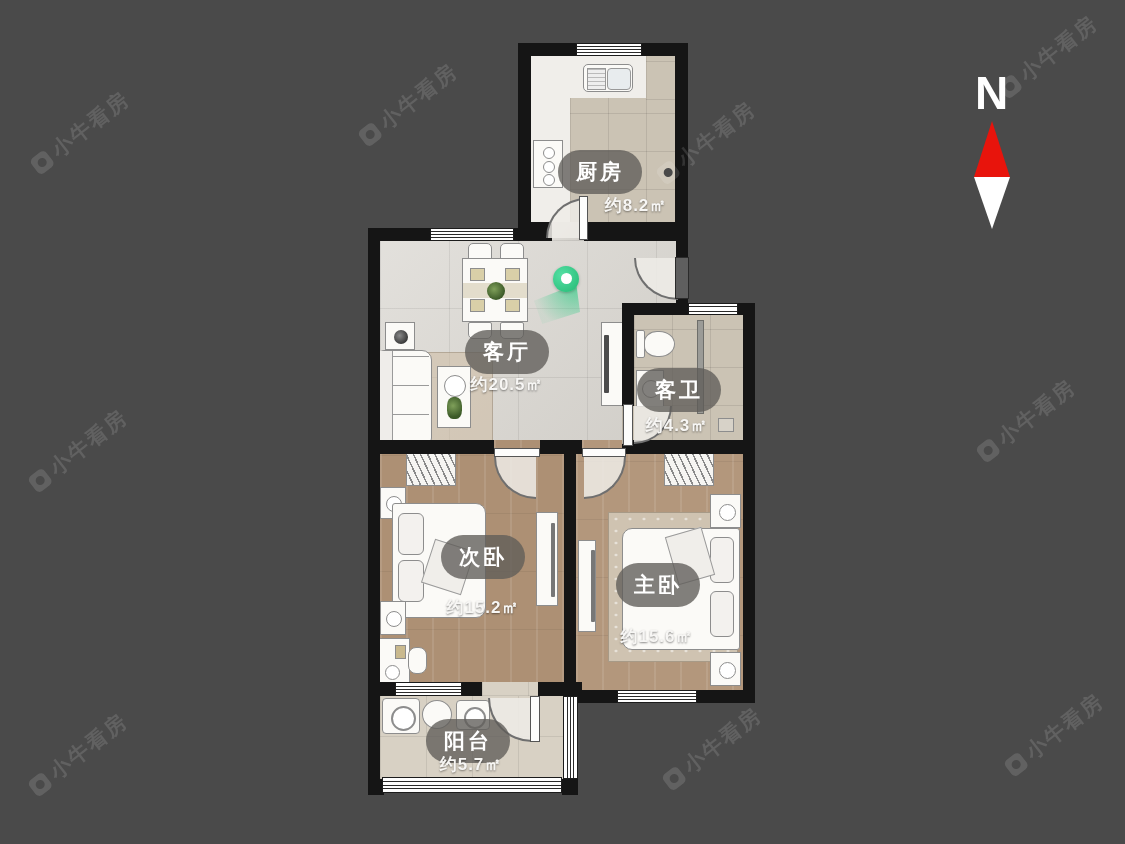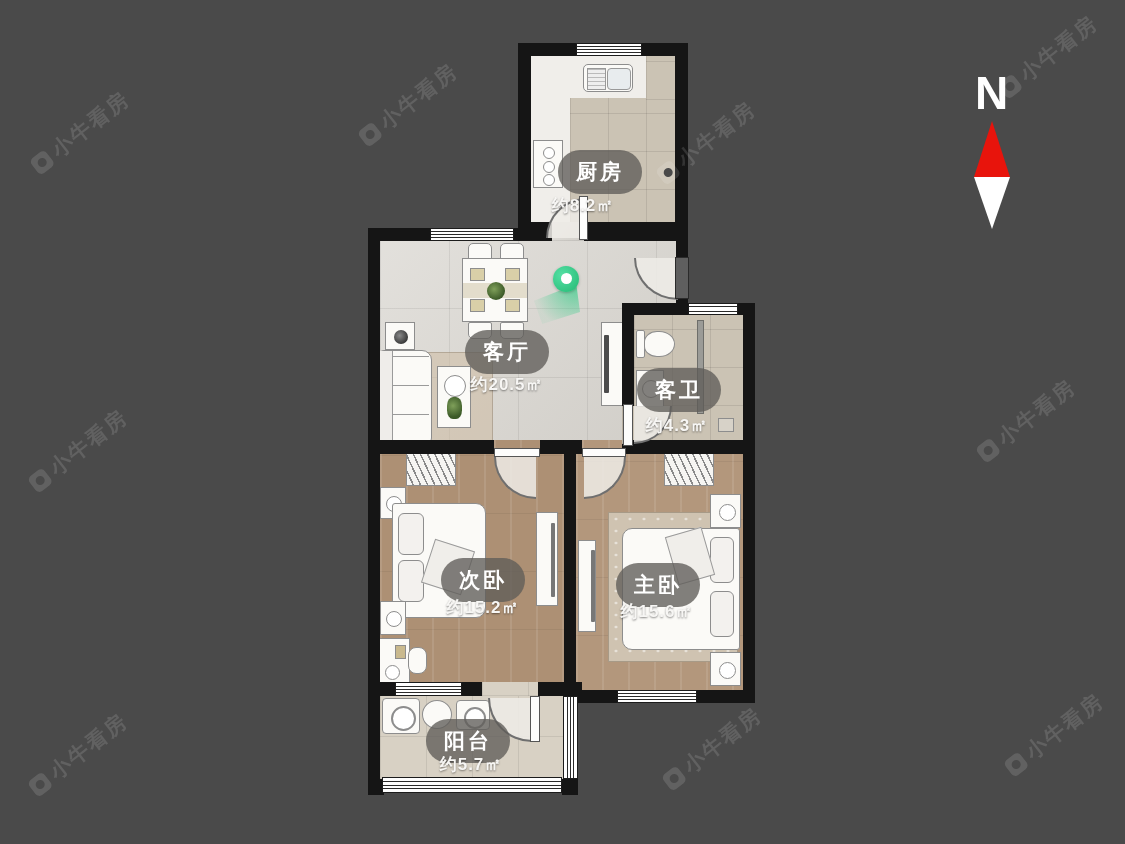--- a/index.html
+++ b/index.html
@@ -259,29 +259,29 @@
   <div class="leaf" style="left:582px;top:448px;width:44px;height:9px;"></div>
 
   <div class="arc bl" style="left:488px;top:698px;width:44px;height:44px;"></div>
   <div class="leaf" style="left:530px;top:696px;width:10px;height:46px;"></div>
 
   <div class="pin-cone" style="left:534px;top:284px;width:46px;height:40px;"></div>
   <div class="pin-head" style="left:553px;top:266px;"></div>
   <div class="pin-hole" style="left:561px;top:273px;"></div>
 
   <div class="pill" style="left:600px;top:172px;">厨房</div>
-  <div class="area" style="left:583px;top:205px;text-align:right;">约8.2㎡</div>
+  <div class="area" style="left:636px;top:205px;text-align:right;">约8.2㎡</div>
   <div class="pill" style="left:507px;top:352px;">客厅</div>
   <div class="area" style="left:507px;top:384px;">约20.5㎡</div>
   <div class="pill" style="left:679px;top:390px;">客卫</div>
   <div class="area" style="left:677px;top:425px;">约4.3㎡</div>
-  <div class="pill" style="left:483px;top:580px;">次卧</div>
+  <div class="pill" style="left:483px;top:557px;">次卧</div>
   <div class="area" style="left:483px;top:607px;">约15.2㎡</div>
   <div class="pill" style="left:658px;top:585px;">主卧</div>
-  <div class="area" style="left:657px;top:611px;text-align:center;">约15.6㎡</div>
+  <div class="area" style="left:657px;top:636px;text-align:center;">约15.6㎡</div>
   <div class="pill" style="left:468px;top:741px;">阳台</div>
   <div class="area" style="left:471px;top:764px;">约5.7㎡</div>
 
   <div class="compass-n" style="left:975px;top:66px;">N</div>
   <div class="tri-up" style="left:974px;top:121px;"></div>
   <div class="tri-down" style="left:974px;top:177px;"></div>
 
   <div id="wm-layer">
       <div class="wm" style="left: 22px; top: 118px;">
         <span class="wm-logo"></span>

